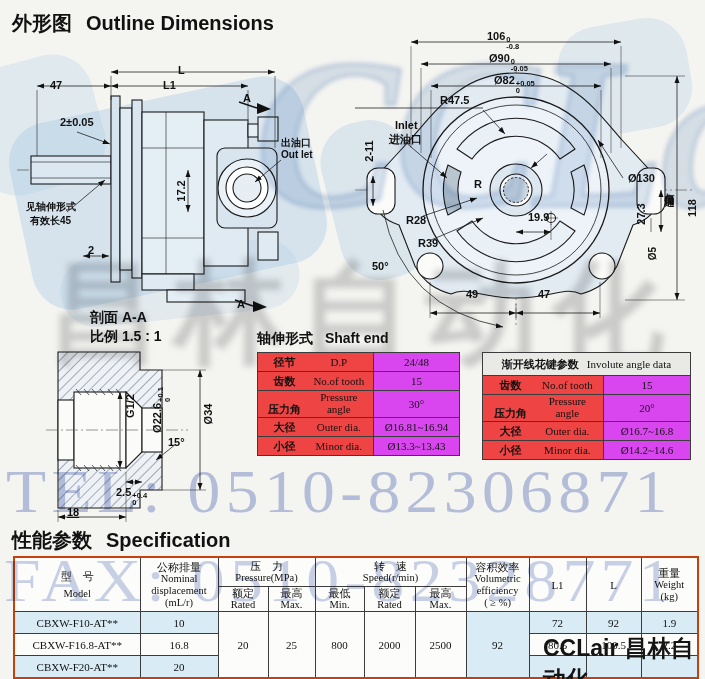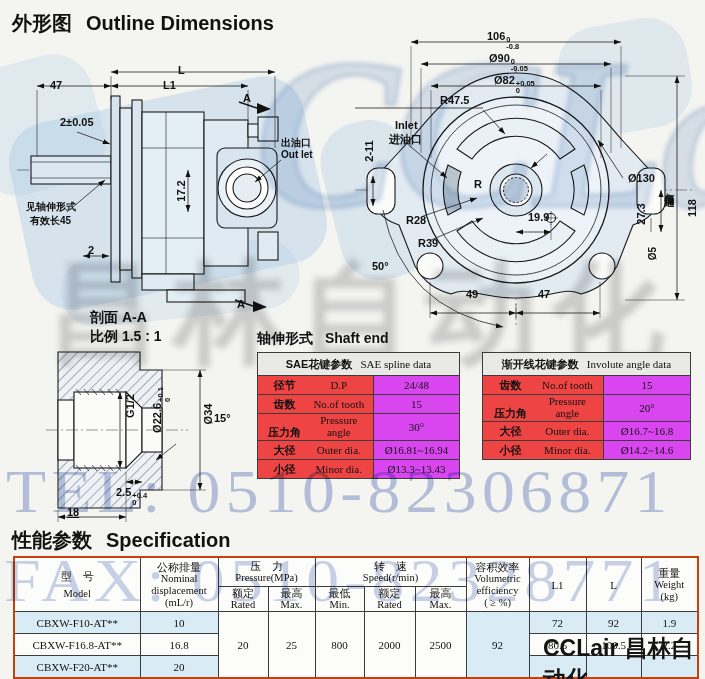--- a/index.html
+++ b/index.html
@@ -300,36 +300,33 @@
     </g>
   </g>
 </svg>
 
 <span class="lbl rot" style="left:118px;top:400px;">G1/2</span>
 <span class="lbl rot" style="left:138px;top:400px;"><span>Ø22.6</span><span class="tolwrap">
       <i>+0.1</i>
       <i>0</i>
     </span></span>
 <span class="lbl rot" style="left:198px;top:408px;">Ø34</span>
-<span class="lbl" style="left:168px;top:412px;margin-left:46px;">15°</span>
+<span class="lbl" style="left:168px;top:436px;">15°</span>
 <span class="lbl" style="left:116px;top:486px;"><span>2.5</span><span class="tolwrap">
       <i>+0.4</i>
       <i>0</i>
     </span></span>
 <span class="lbl" style="left:67px;top:506px;text-decoration:underline;">18</span>
 
 <table class="spline" style="left:257px;top:352px;width:202px;">
   <colgroup>
       <col style="width:116px;">
       <col style="width:86px;">
     </colgroup>
   <tbody>
-      <tr>
-        <td class="hd" colspan="2"><span class="zh" style="font-family:'Liberation Sans',sans-serif;">SAE花键参数</span><span class="en">SAE spline data</span></td>
-      </tr>
   <tr>
         <td class="lab"><span class="zh">径节</span><span class="en">D.P</span></td>
         <td class="val">24/48</td>
       </tr>
   <tr>
         <td class="lab"><span class="zh">齿数</span><span class="en">No.of tooth</span></td>
         <td class="val">15</td>
       </tr>
   <tr>
         <td class="lab"><span class="zh">压力角</span><span class="en">Pressure angle</span></td>

